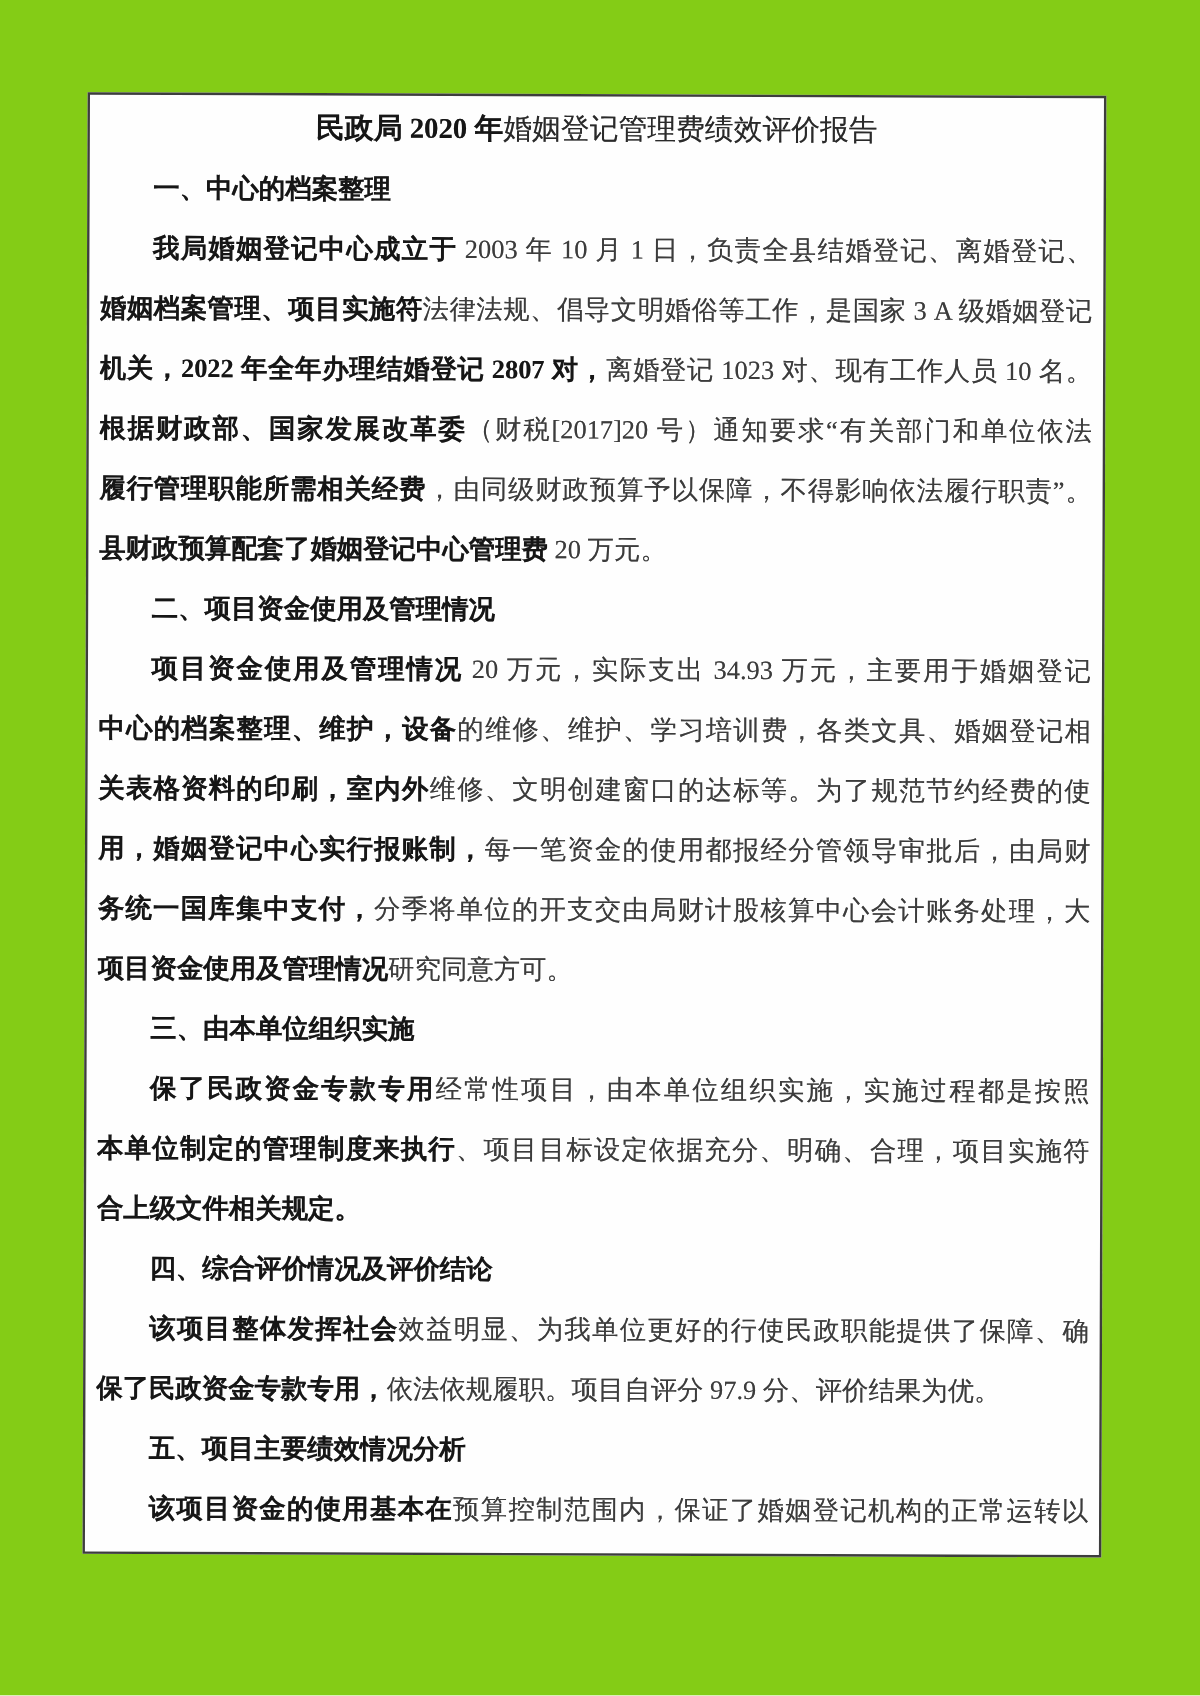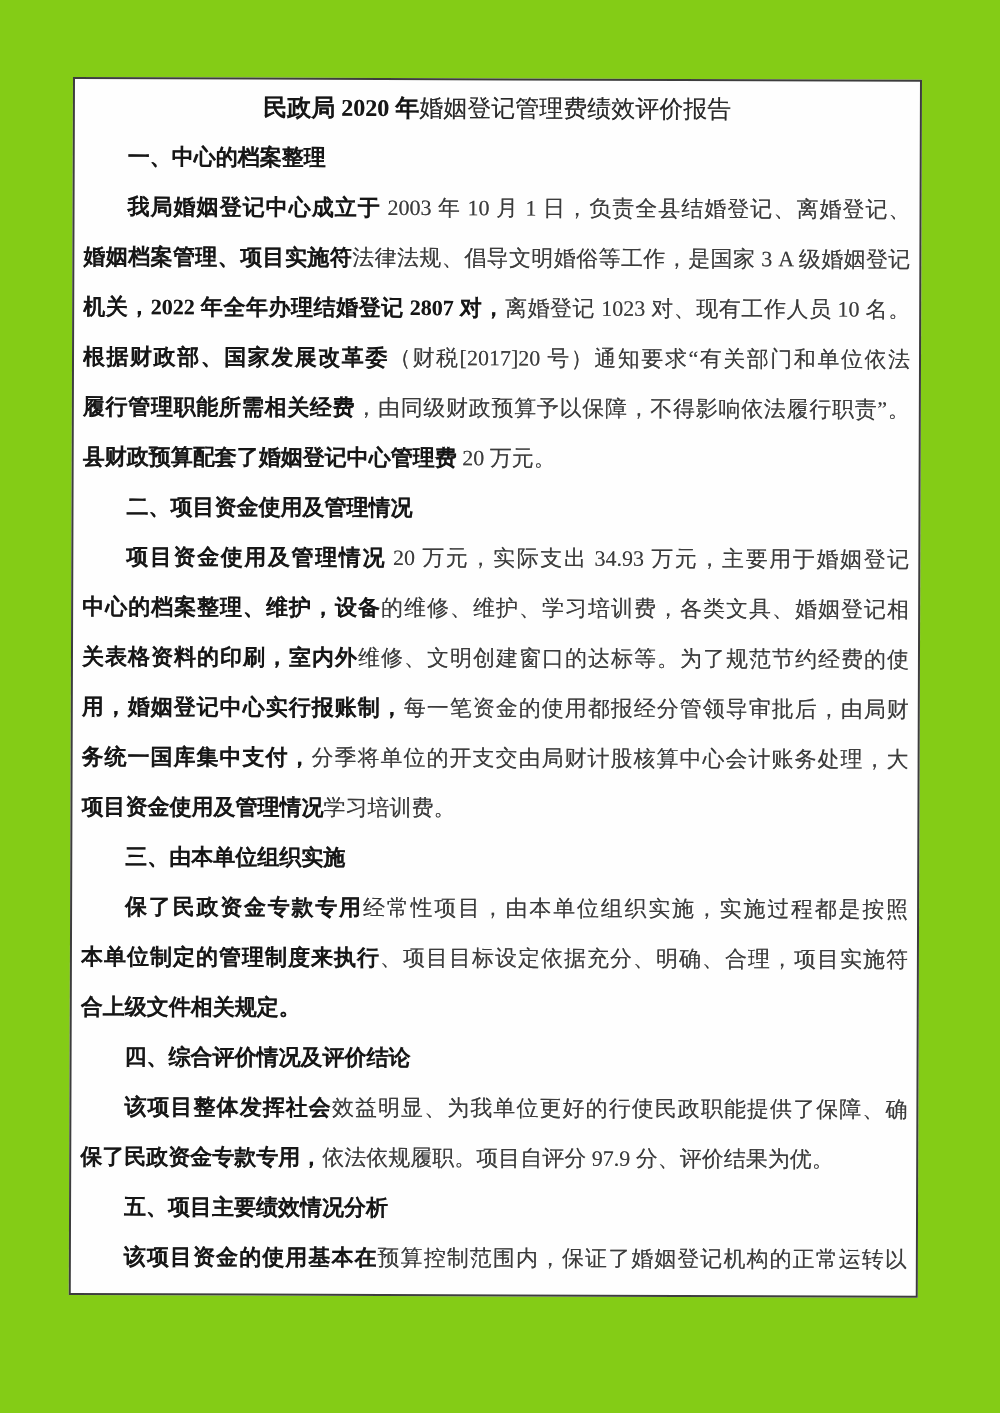--- a/index.html
+++ b/index.html
@@ -82,21 +82,21 @@
         <div class="line full"><span class="seg b">机关，2022 年全年办理结婚登记 2807 对，</span><span class="seg">离婚登记 1023 对、现有工作人员 10 名。</span></div>
         <div class="line full"><span class="seg b">根据财政部、国家发展改革委</span><span class="seg">（财税[2017]20 号）通知要求“有关部门和单位依法</span></div>
         <div class="line full"><span class="seg b">履行管理职能所需相关经费</span><span class="seg">，由同级财政预算予以保障，不得影响依法履行职责”。</span></div>
         <div class="line last"><span class="seg b">县财政预算配套了婚姻登记中心管理费</span><span class="seg"> 20 万元。</span></div>
         <div class="line heading"><span class="seg b">二、项目资金使用及管理情况</span></div>
         <div class="line first"><span class="seg b">项目资金使用及管理情况</span><span class="seg"> 20 万元，实际支出 34.93 万元，主要用于婚姻登记</span></div>
         <div class="line full"><span class="seg b">中心的档案整理、维护，设备</span><span class="seg">的维修、维护、学习培训费，各类文具、婚姻登记相</span></div>
         <div class="line full"><span class="seg b">关表格资料的印刷，室内外</span><span class="seg">维修、文明创建窗口的达标等。为了规范节约经费的使</span></div>
         <div class="line full"><span class="seg b">用，婚姻登记中心实行报账制，</span><span class="seg">每一笔资金的使用都报经分管领导审批后，由局财</span></div>
         <div class="line full"><span class="seg b">务统一国库集中支付，</span><span class="seg">分季将单位的开支交由局财计股核算中心会计账务处理，大</span></div>
-        <div class="line last"><span class="seg b">项目资金使用及管理情况</span><span class="seg">学习培训费。</span></div>
+        <div class="line last"><span class="seg b">项目资金使用及管理情况</span><span class="seg">研究同意方可。</span></div>
         <div class="line heading"><span class="seg b">三、由本单位组织实施</span></div>
         <div class="line first"><span class="seg b">保了民政资金专款专用</span><span class="seg">经常性项目，由本单位组织实施，实施过程都是按照</span></div>
         <div class="line full"><span class="seg b">本单位制定的管理制度来执行</span><span class="seg">、项目目标设定依据充分、明确、合理，项目实施符</span></div>
         <div class="line last"><span class="seg b">合上级文件相关规定。</span></div>
         <div class="line heading"><span class="seg b">四、综合评价情况及评价结论</span></div>
         <div class="line first"><span class="seg b">该项目整体发挥社会</span><span class="seg">效益明显、为我单位更好的行使民政职能提供了保障、确</span></div>
         <div class="line last"><span class="seg b">保了民政资金专款专用，</span><span class="seg">依法依规履职。项目自评分 97.9 分、评价结果为优。</span></div>
         <div class="line heading"><span class="seg b">五、项目主要绩效情况分析</span></div>
         <div class="line first"><span class="seg b">该项目资金的使用基本在</span><span class="seg">预算控制范围内，保证了婚姻登记机构的正常运转以</span></div>
       </div>

